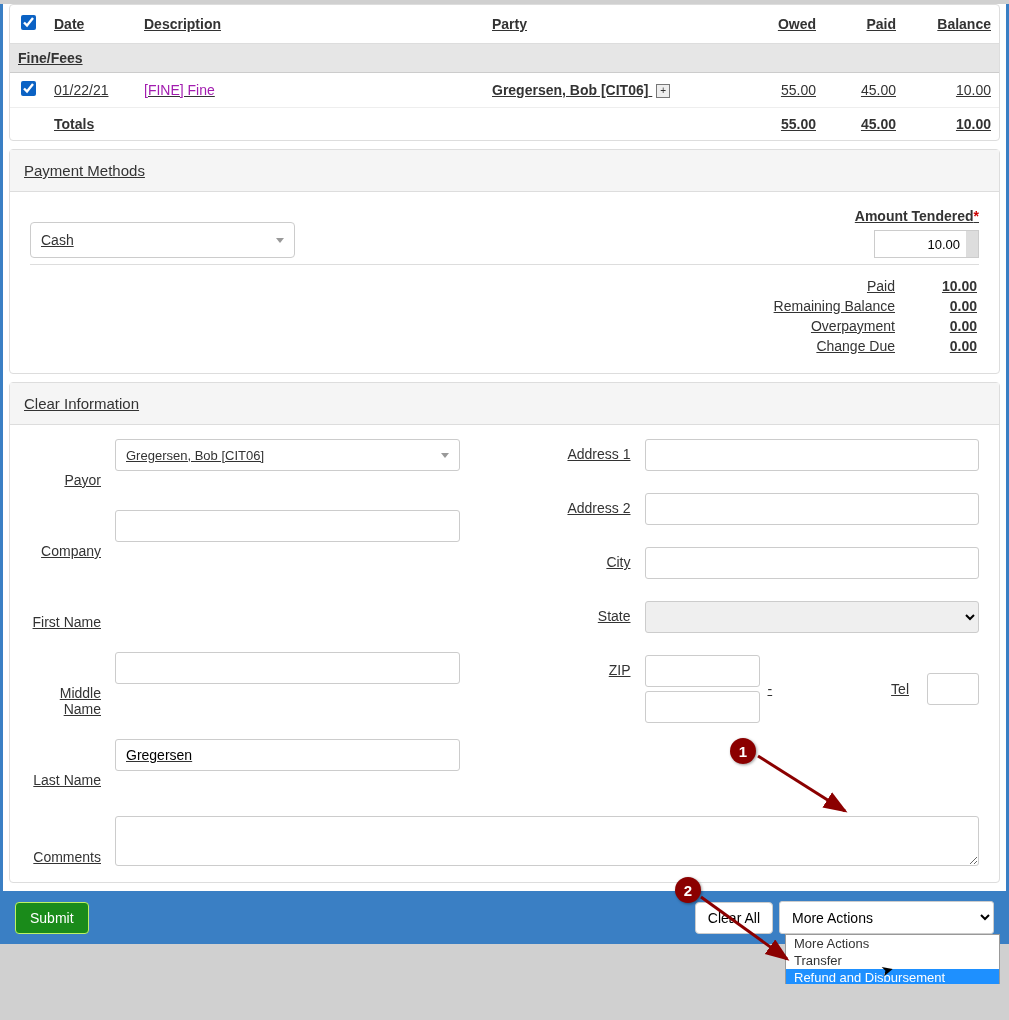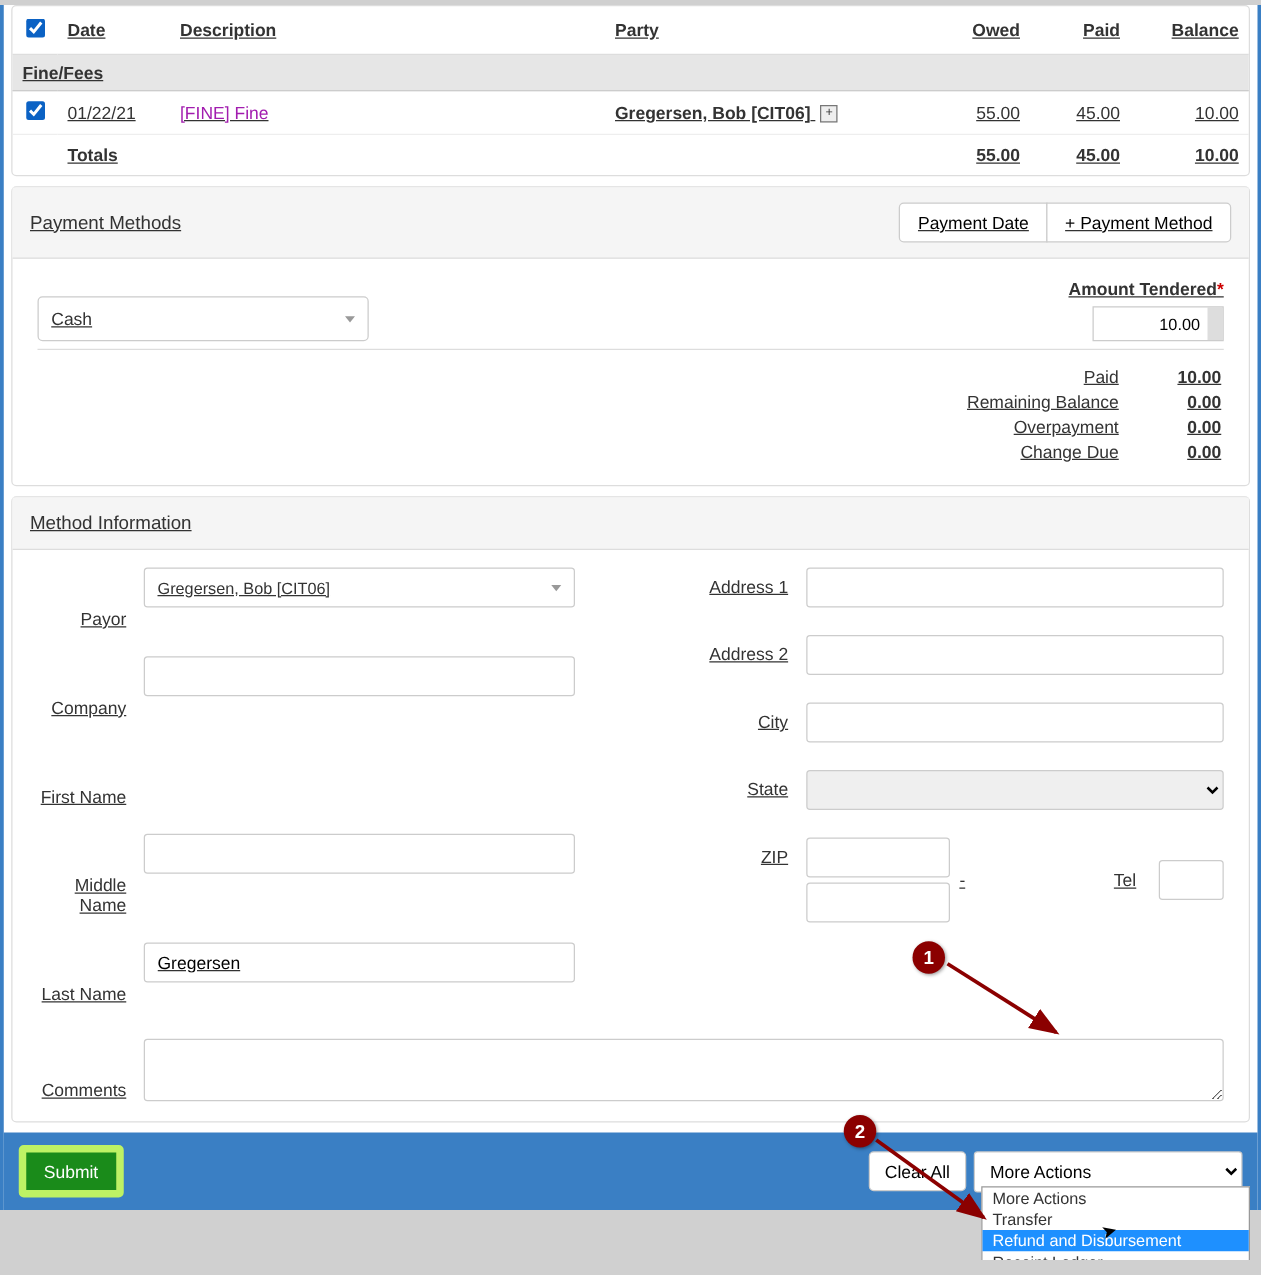--- a/index.html
+++ b/index.html
@@ -197,21 +197,21 @@
 .footer-bar {
   background: #3a7fc4;
   padding: 10px 12px;
   display: flex;
   align-items: center;
   position: relative;
 }
 .btn-submit {
   background: #1a8b1a;
   color: #fff;
-  border: 6px solid #bef264;
+  border: 1px solid #bef264;
   border-radius: 4px;
   padding: 7px 14px;
   font-size: 14px;
   cursor: pointer;
 }
 .footer-spacer { flex: 1; }
 .btn-clear {
   background: #fff;
   border: 1px solid #ccc;
   border-radius: 4px;
@@ -327,24 +327,20 @@
           <td class="num">45.00</td>
           <td class="num">10.00</td>
         </tr>
       </tbody>
     </table>
   </div>
 
   <div class="panel">
     <div class="panel-header">
       <div class="panel-title">Payment Methods</div>
-      <div class="btn-group">
-        <button class="btn">Payment Date</button>
-        <button class="btn">+  Payment Method</button>
-      </div>
     </div>
     <div class="pay-body">
       <div class="pay-row">
         <div class="dropdown">
           <span>Cash</span>
           <span class="caret"></span>
         </div>
         <div class="amount-col">
           <span class="amount-label">
             <span>Amount Tendered</span><span class="req">*</span>
@@ -370,21 +366,21 @@
           <td class="lbl">Change Due</td>
           <td class="val">0.00</td>
         </tr>
       </tbody>
         </table>
     </div>
   </div>
 
   <div class="panel rel-wrap">
     <div class="panel-header">
-      <div class="panel-title">Method Information</div>
+      <div class="panel-title">Clear Information</div>
     </div>
 
     <div class="form-grid">
       <div class="form-col">
         <div class="form-row">
           <div class="form-label">Payor</div>
           <div class="payor-select">
             <span>Gregersen, Bob [CIT06]</span>
             <span class="caret" style="border-left:4px solid transparent;border-right:4px solid transparent;border-top:5px solid #999;"></span>
           </div>

